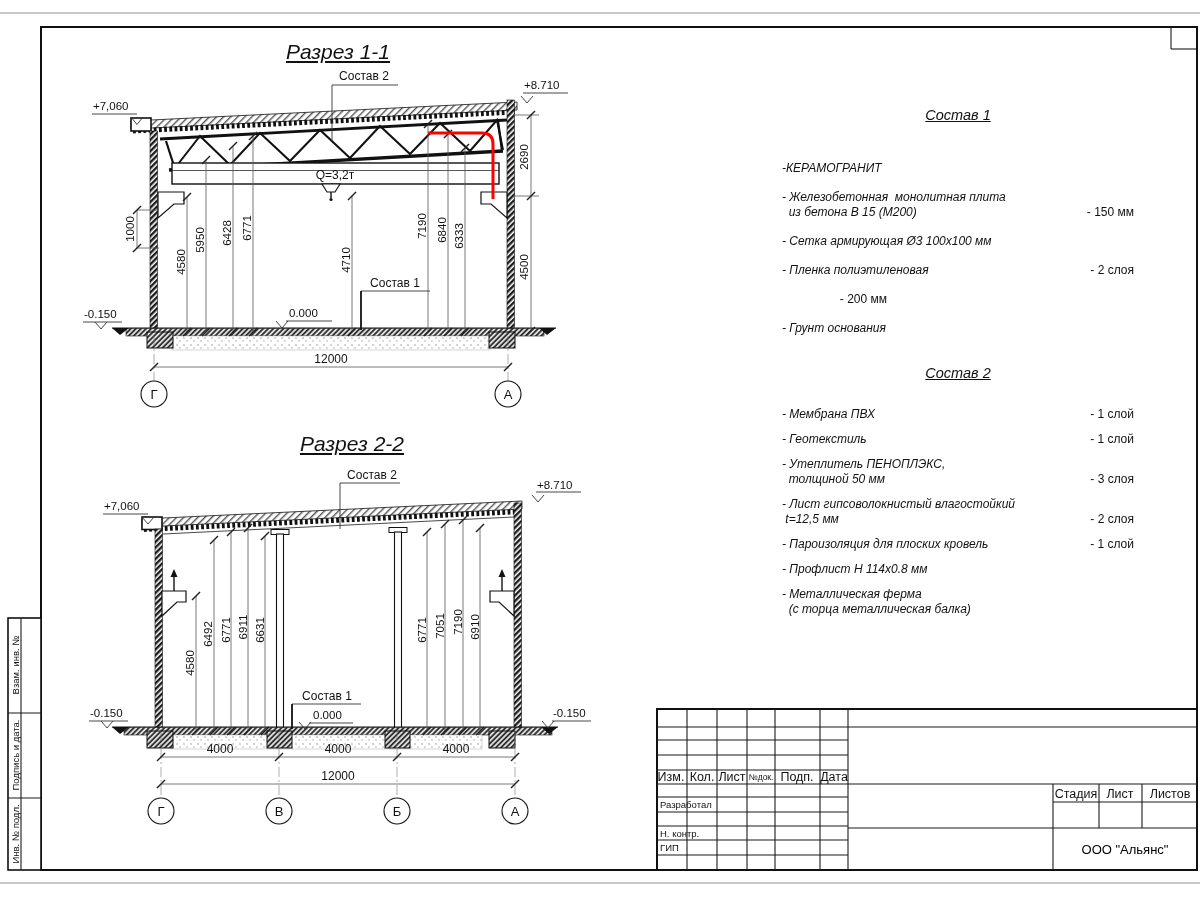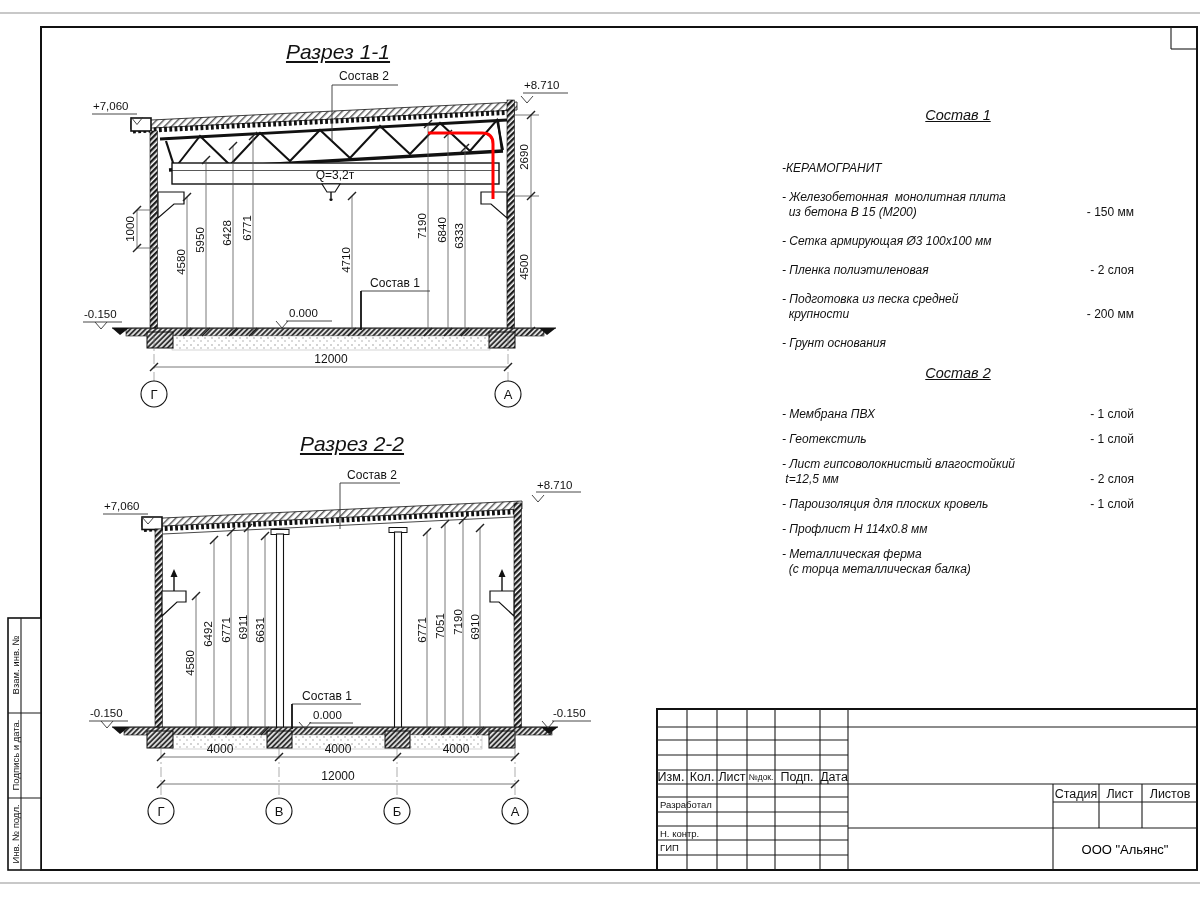--- a/index.html
+++ b/index.html
@@ -362,40 +362,43 @@
   </div>
   <div class="spec-row">
     <div class="spec-name">- Сетка армирующая Ø3 100x100 мм</div>
     <div class="spec-val"></div>
   </div>
   <div class="spec-row">
     <div class="spec-name">- Пленка полиэтиленовая</div>
     <div class="spec-val">-  2 слоя</div>
   </div>
   <div class="spec-row">
-    <div class="spec-name">- Подготовка из песка средней
-  крупности</div>
     <div class="spec-val">- 200 мм</div>
   </div>
   <div class="spec-row">
     <div class="spec-name">- Грунт основания</div>
     <div class="spec-val"></div>
   </div>
 </div>
 
 
 <div id="spec2" class="spec" style="left:782px;top:366px;">
   <div class="spec-title">Состав 2</div>
   <div class="spec-row">
     <div class="spec-name">- Мембрана ПВХ</div>
     <div class="spec-val">- 1 слой</div>
   </div>
   <div class="spec-row">
     <div class="spec-name">- Геотекстиль</div>
     <div class="spec-val">- 1 слой</div>
+  </div>
+  <div class="spec-row">
+    <div class="spec-name">- Утеплитель ПЕНОПЛЭКС,
+  толщиной 50 мм</div>
+    <div class="spec-val">- 3 слоя</div>
   </div>
   <div class="spec-row">
     <div class="spec-name">- Лист гипсоволокнистый влагостойкий
  t=12,5 мм</div>
     <div class="spec-val">- 2 слоя</div>
   </div>
   <div class="spec-row">
     <div class="spec-name">- Пароизоляция для плоских кровель</div>
     <div class="spec-val">- 1 слой</div>
   </div>

